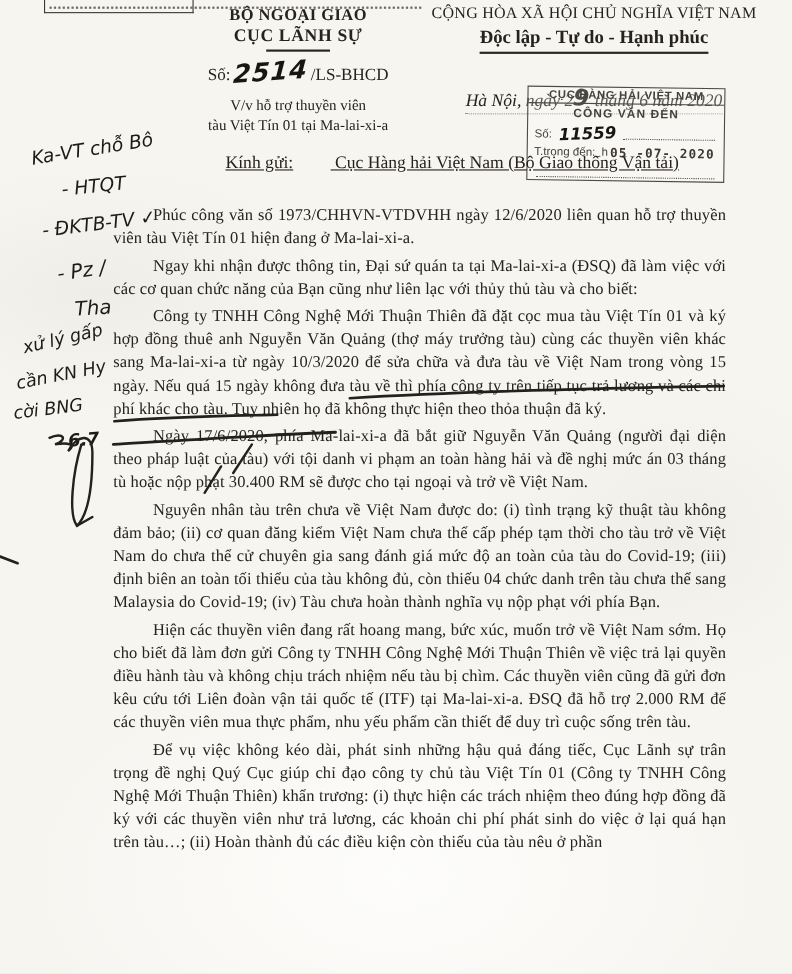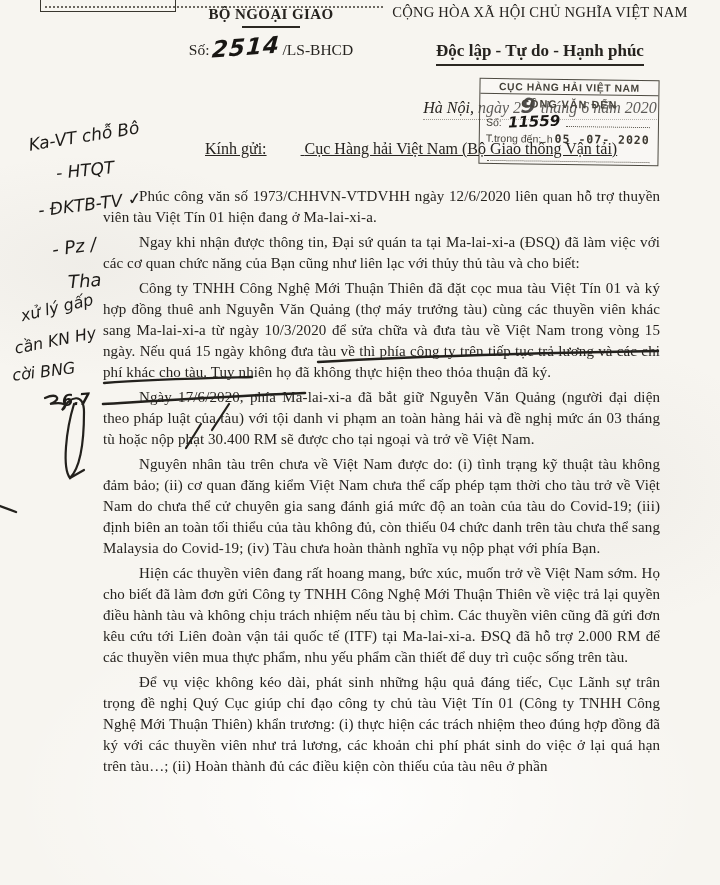--- a/index.html
+++ b/index.html
@@ -22,21 +22,21 @@
   .ministry{font-size:15px;font-weight:bold;letter-spacing:.4px;}
   .department{font-size:16px;font-weight:bold;letter-spacing:.6px;margin-top:1px;}
   .dept-underline{width:58px;height:2.4px;background:#2b2822;margin:3px auto 6px;}
   .doc-number{font-size:15.5px;margin-top:2px;white-space:nowrap;}
   .hand{font-family:"DejaVu Sans",sans-serif;font-style:italic;color:#181613;}
   .num-hand{display:inline-block;font-size:23px;font-weight:bold;transform:rotate(-4deg) skewX(-8deg);
     margin:0 3px -4px 2px;letter-spacing:1px;}
   .subject{font-size:13.6px;margin-top:9px;line-height:18px;}
   .hdr-right{position:absolute;left:372px;top:4px;width:336px;text-align:center;}
   .national{font-size:14.6px;font-weight:normal;letter-spacing:.2px;white-space:nowrap;}
-  .motto{font-size:17px;font-weight:bold;margin-top:20px;}
+  .motto{font-size:17px;font-weight:bold;margin-top:3px;}
   .motto-underline{width:208px;height:1.8px;background:#2b2822;margin:3px auto 0;}
   .dateline{font-size:16px;font-style:italic;margin-top:28px;white-space:nowrap;
     border-bottom:1px dotted rgba(60,55,45,.5);display:inline-block;padding-bottom:2px;}
   .digit-hand{display:inline-block;font-family:"DejaVu Sans",sans-serif;font-weight:bold;
     font-size:21px;transform:rotate(6deg);margin:0 1px -3px 0;color:#14120f;}
   
   .stamp{position:absolute;left:479px;top:79px;width:178px;border:1.7px solid #4d4a41;
     transform:rotate(.8deg);background:rgba(255,255,255,.25);color:#45423a;
     font-family:"Liberation Sans",sans-serif;}
   .stamp-org{font-size:10.3px;font-weight:bold;text-align:center;letter-spacing:.6px;
@@ -73,23 +73,28 @@
 </head>
 <body>
 
 <div class="page">
 
   <div class="corner-box"></div>
   <div class="corner-dots"></div>
 
   <div class="hdr-left">
     <div class="ministry">BỘ NGOẠI GIAO</div>
+    <div class="department">CỤC LÃNH SỰ</div>
     <div class="dept-underline"></div>
     <div class="doc-number">
       <span>Số:</span><span class="hand num-hand">2514</span><span>/LS-BHCD</span>
+    </div>
+    <div class="subject">
+      <div>V/v hỗ trợ thuyền viên</div>
+      <div>tàu Việt Tín 01 tại Ma-lai-xi-a</div>
     </div>
   </div>
 
   <div class="hdr-right">
     <div class="national">CỘNG HÒA XÃ HỘI CHỦ NGHĨA VIỆT NAM</div>
     <div class="motto">Độc lập - Tự do - Hạnh phúc</div>
     <div class="motto-underline"></div>
     <div class="dateline">
       <span>Hà Nội, ngày 2</span><span class="digit-hand">9</span><span> tháng  6 năm 2020</span>
     </div>

